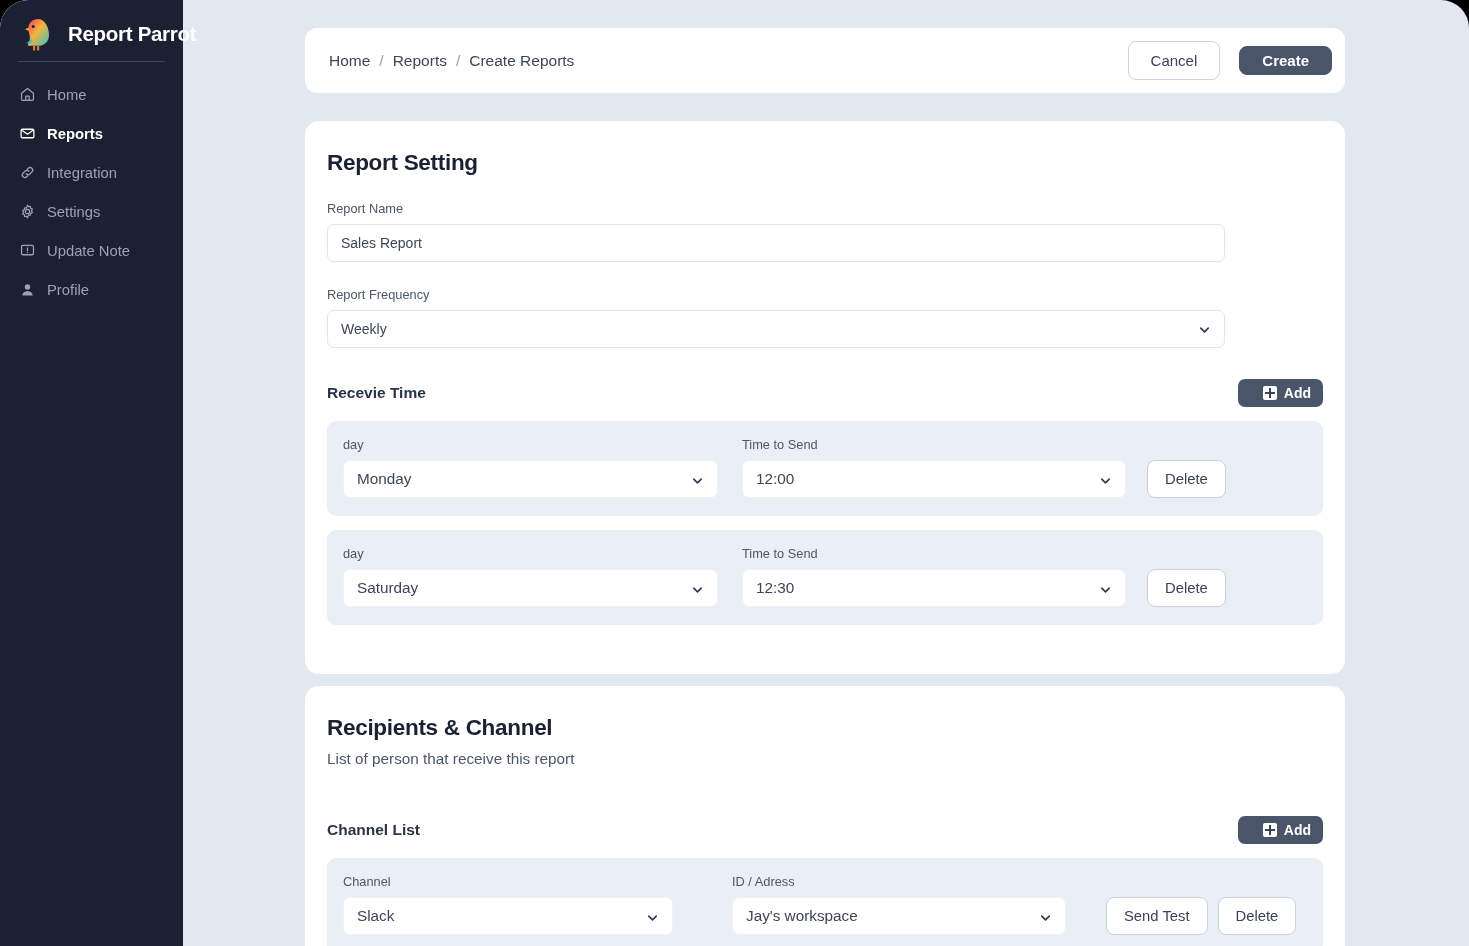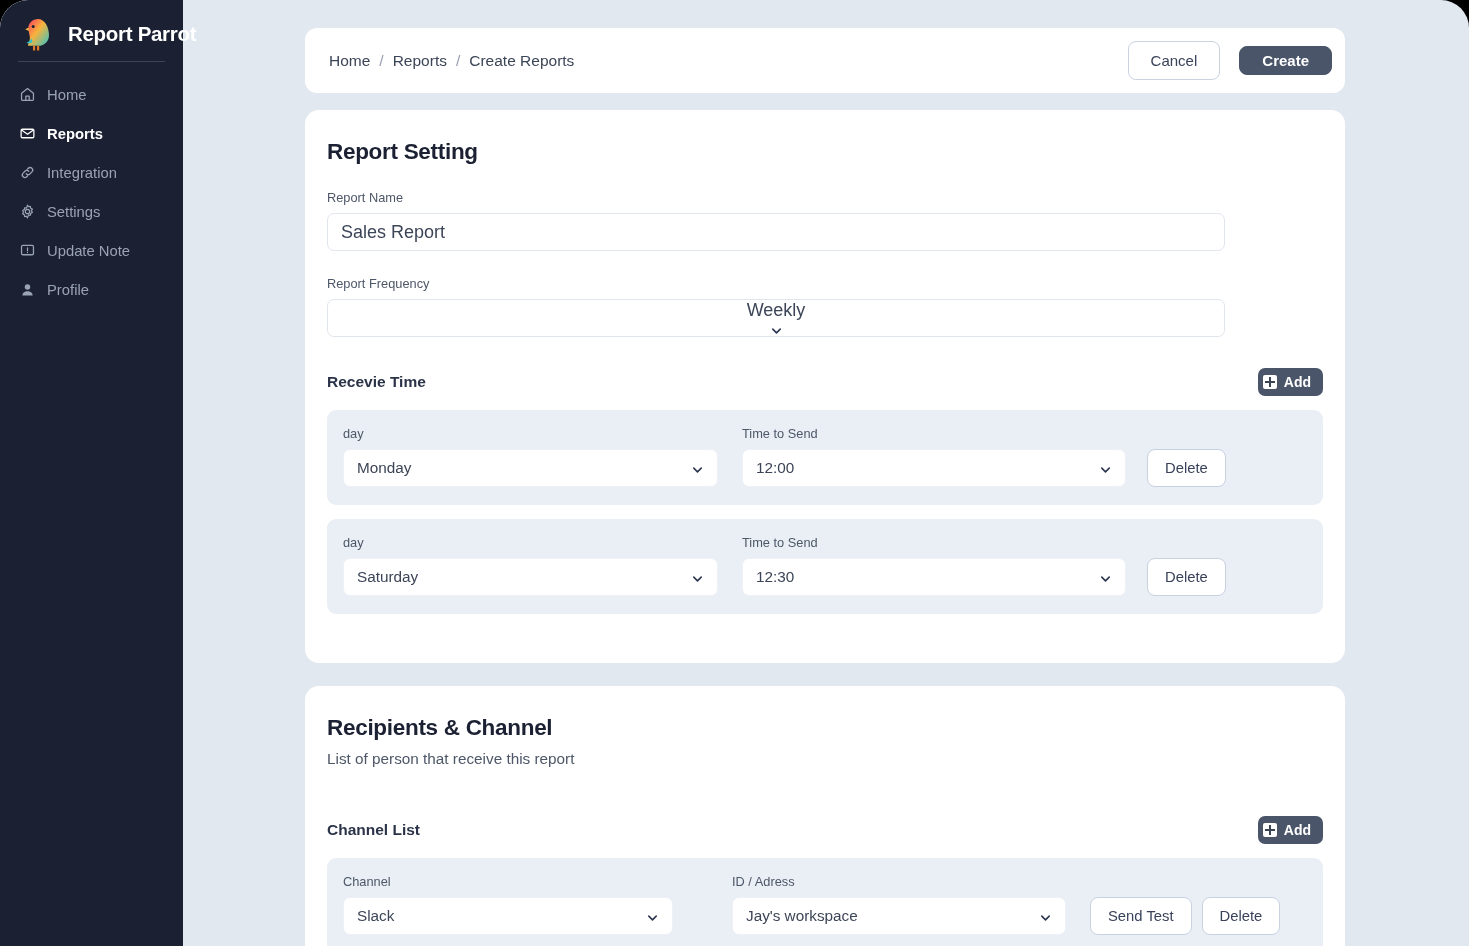--- a/index.html
+++ b/index.html
@@ -127,21 +127,21 @@
   }
 
   
   .card {
     position: absolute;
     left: 122px;
     width: 1040px;
     background: #ffffff;
     border-radius: 14px;
   }
-  #card-report-setting { top: 110px; height: 553px; }
+  #card-report-setting { top: 121px; height: 553px; }
   #card-recipients { top: 686px; height: 320px; }
 
   .card-inner { padding: 29px 22px 0 22px; }
 
   .card-title {
     font-size: 22.5px;
     font-weight: bold;
     color: #1b2132;
     letter-spacing: -0.3px;
   }
@@ -160,27 +160,27 @@
 
   .input-box {
     width: 898px;
     height: 38px;
     background: #ffffff;
     border: 1px solid #e1e6ee;
     border-radius: 7px;
     display: flex;
     align-items: center;
     padding: 0 13px;
-    font-size: 18px;
+    font-size: 14px;
     color: #3c4557;
     position: relative;
   }
   .select-box {
+    justify-content: space-between;
     cursor: pointer;
-    flex-direction: column;
   }
   .chev {
     width: 13px; height: 13px;
     flex: 0 0 13px;
     display: block;
   }
 
   
   .sec-head {
     margin-top: 31px;
@@ -192,21 +192,21 @@
   .sec-title {
     font-size: 15.5px;
     font-weight: bold;
     color: #2a3347;
   }
   .btn-add {
     background: #4a5569;
     color: #ffffff;
     border: none;
     border-radius: 7px;
-    padding: 6px 12px 6px 5px;
+    padding: 6px 12px 6px 25px;
     font-size: 14px;
     font-weight: bold;
     display: flex;
     align-items: center;
     gap: 7px;
     cursor: pointer;
     font-family: "Liberation Sans", sans-serif;
   }
   .plus-sq {
     width: 14px; height: 14px;
@@ -264,21 +264,21 @@
     color: #39425a;
     border: 1px solid #c8d1de;
     border-radius: 8px;
     padding: 10px 17px;
     font-size: 14.8px;
     cursor: pointer;
     font-family: "Liberation Sans", sans-serif;
     white-space: nowrap;
     height: 38px;
   }
-  .row-actions.gap-2 { margin-left: 14px; padding-left: 10px; }
+  .row-actions.gap-2 { margin-left: 30px; padding-left: 10px; }
 </style>
 </head>
 <body>
 
 <div id="app">
 
   <aside id="sidebar">
 
     <div class="brand">
       <span class="brand-logo">

